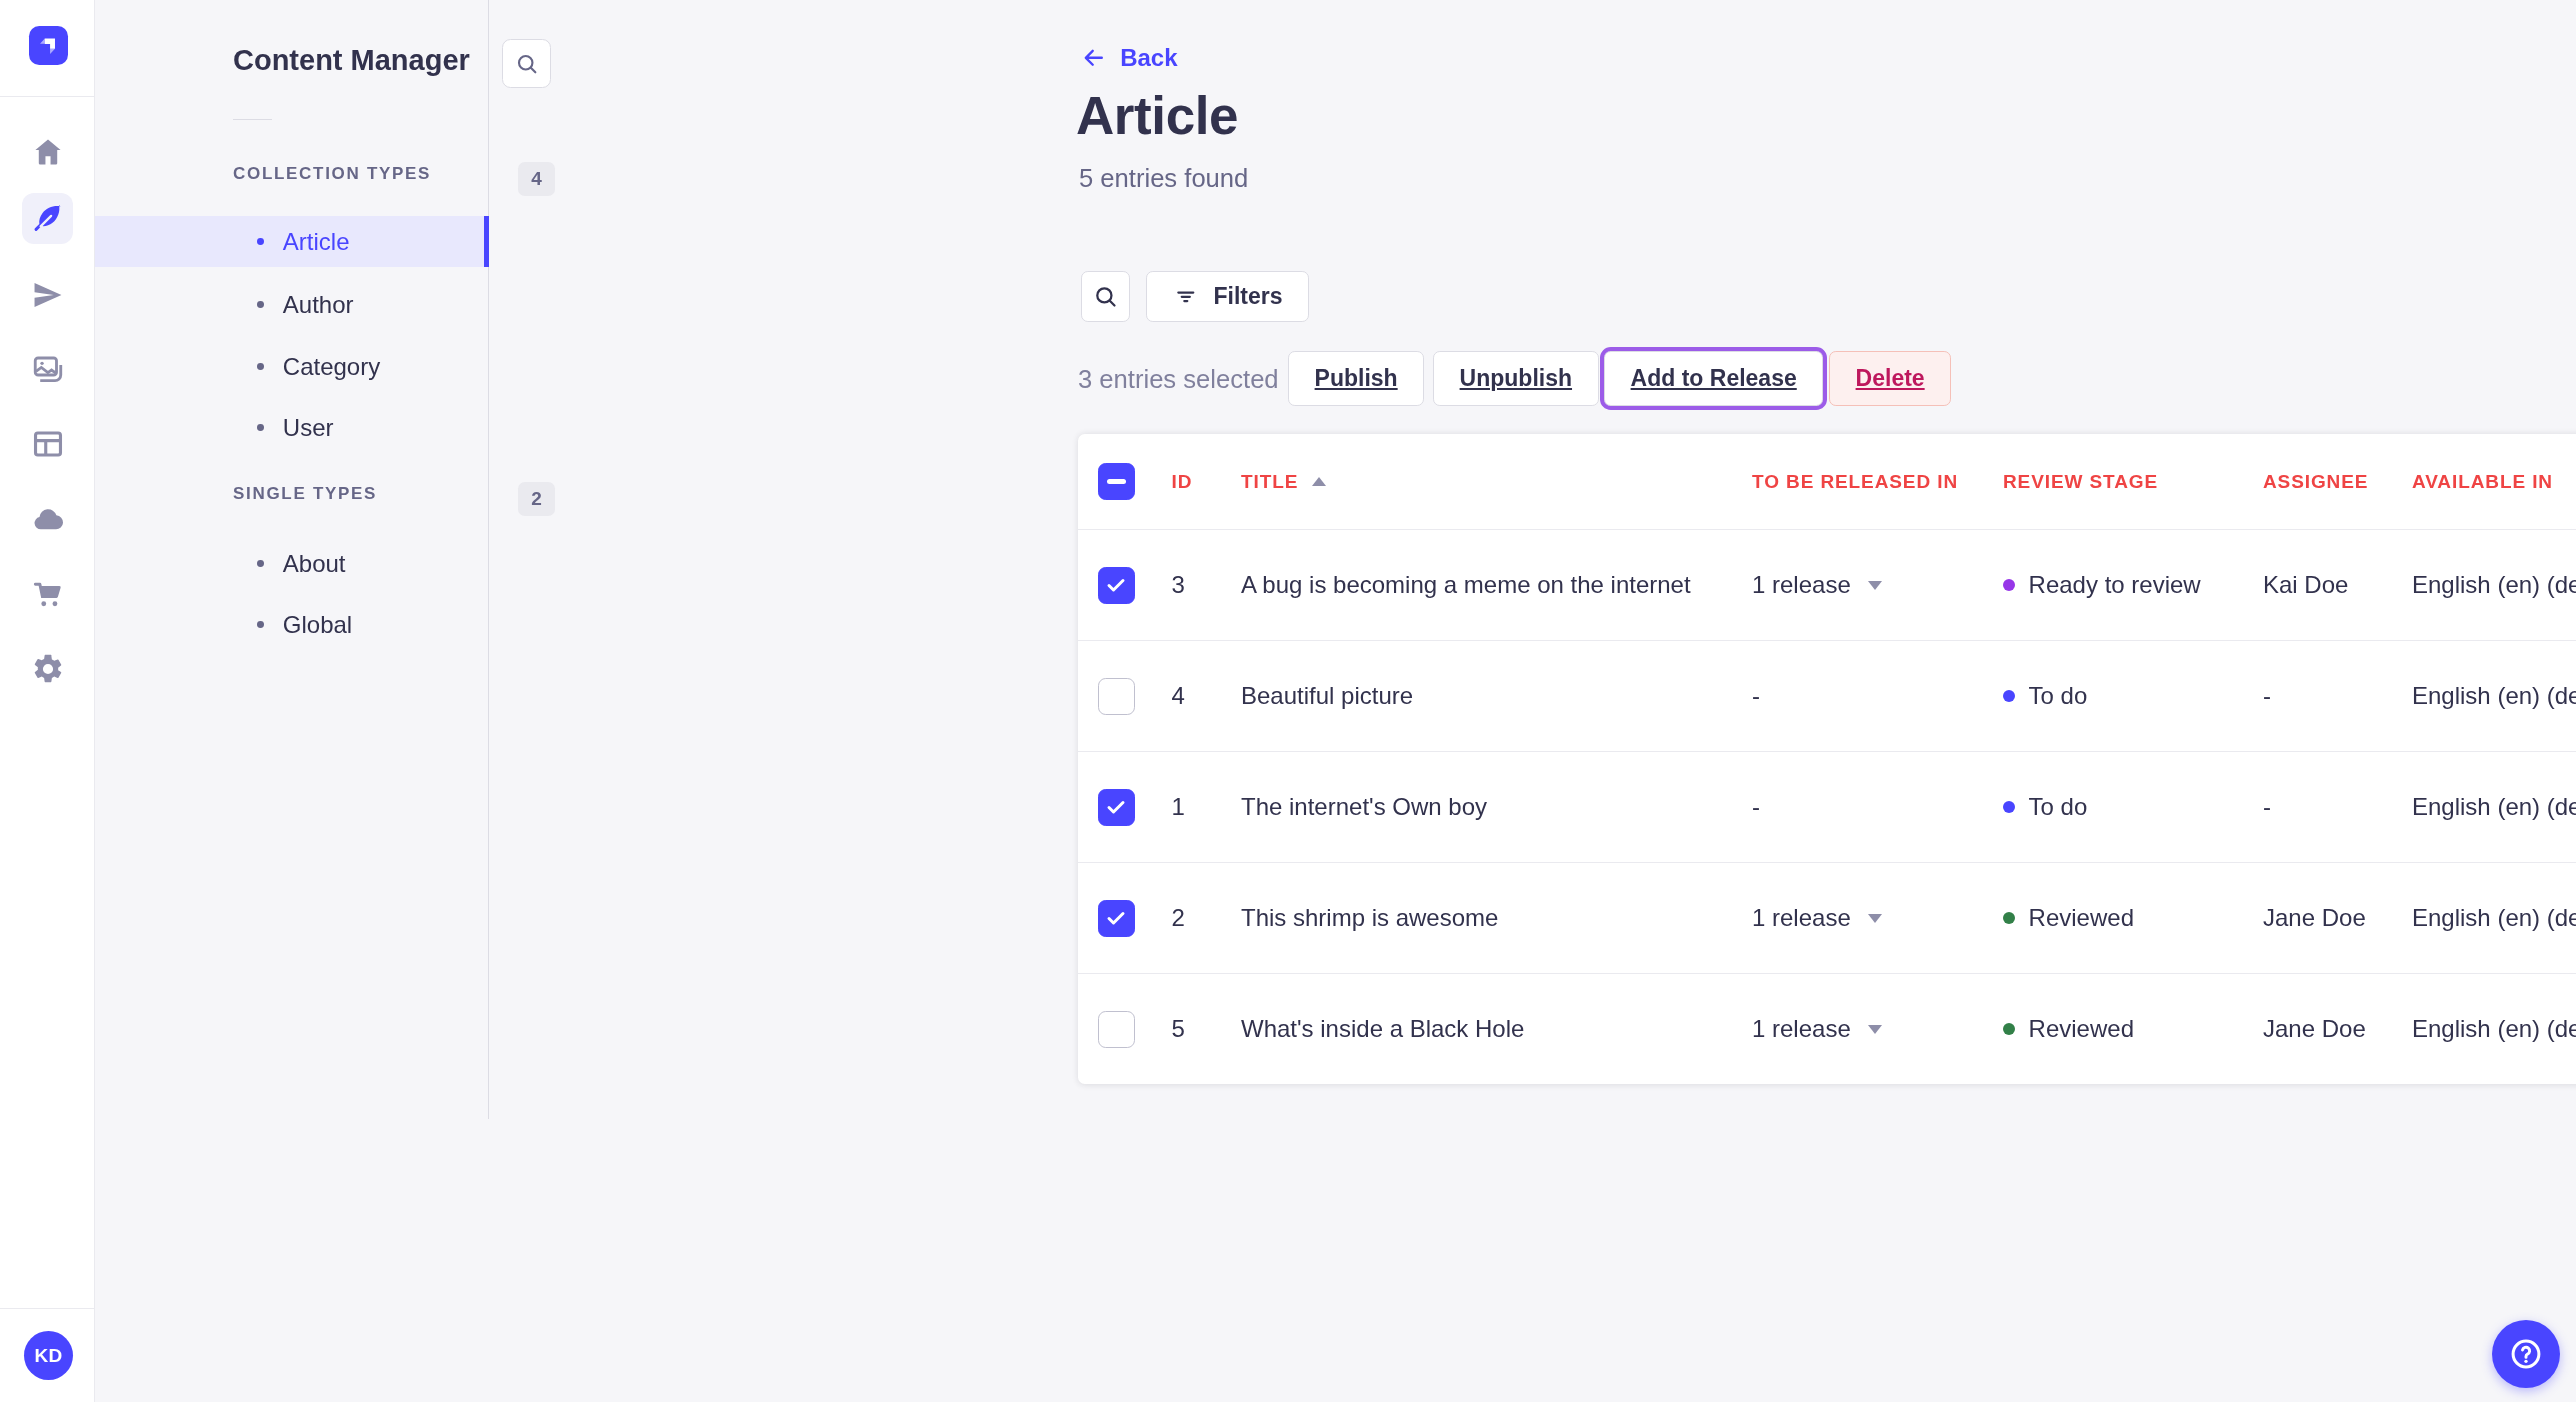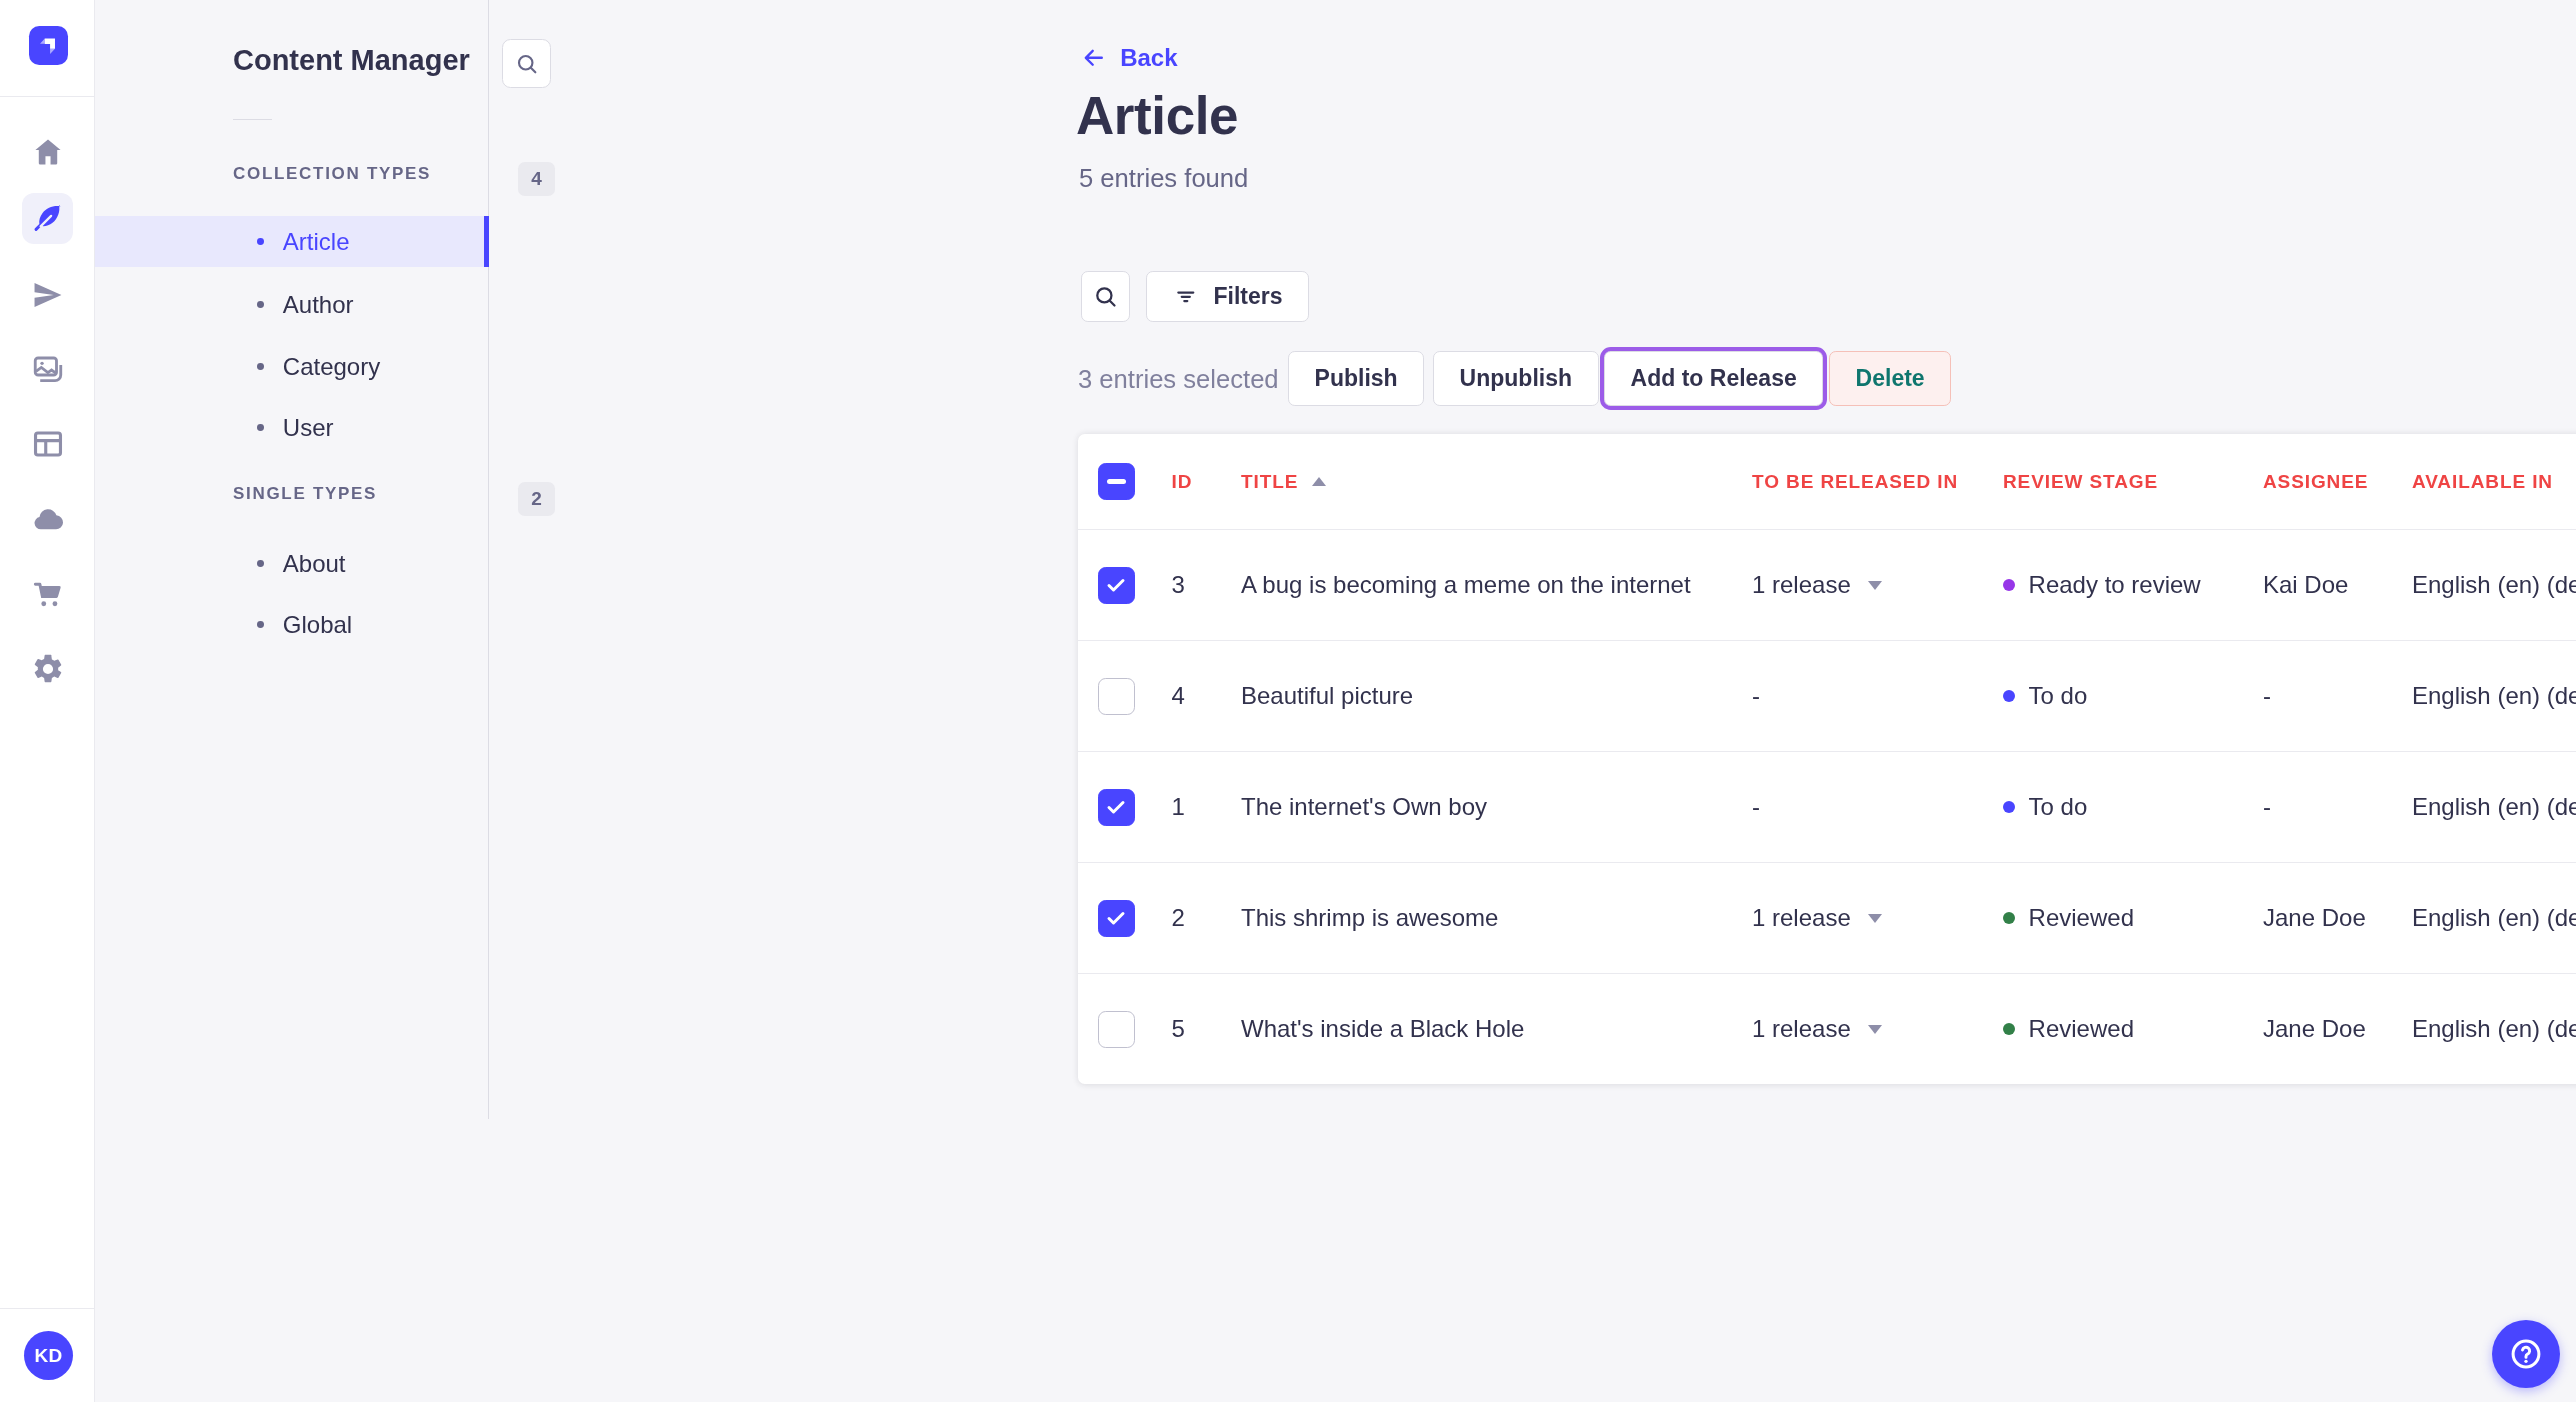--- a/index.html
+++ b/index.html
@@ -96,26 +96,26 @@
     display:flex; align-items:center; gap:15.3px;
     font-size:23px; font-weight:600; color:#32324d;
   }
   .filters-btn svg { width:25.6px; height:25.6px; }
 
   .selection-text { position:absolute; left:588px; top:365px; font-size:25.6px; color:#80809d; }
   .sel-btn {
     position:absolute; top:351px; height:55px; border-radius:6.8px;
     display:flex; align-items:center; justify-content:center;
     font-size:23px; font-weight:600; padding:0 25.6px;
-    background:#fff; border:0.9px solid #dcdce4; color:#32324d;
+    background:#fff; border:0.9px solid #dcdce4; color:#32324d;text-decoration:underline;
   }
   .btn-publish { left:798px; min-width:132px; }
   .btn-unpublish { left:943px; min-width:158px; }
   .btn-add-release { left:1114px; min-width:212px; outline:4.3px solid #9c5ce8; outline-offset:0.9px; }
-  .btn-delete { left:1339px; min-width:120px; background:#fdf0ef; border-color:#f5c0b8; color:#0f766e; }
+  .btn-delete { left:1339px; min-width:120px; background:#fdf0ef; border-color:#f5c0b8; color:#be185d; }
 
   
   .table-card {
     position:absolute; left:588px; top:434px; width:1892px;
     background:#fff; border-radius:6.8px; box-shadow:0 0.9px 6.8px rgba(33,33,52,.12);
     overflow:hidden;
   }
   .t-row {
     display:grid;
     grid-template-columns:85px 78px 511px 251px 260px 149px 371px 1fr;

